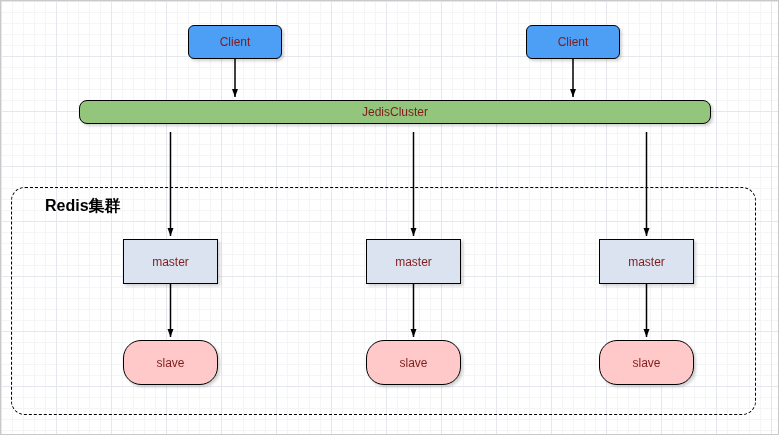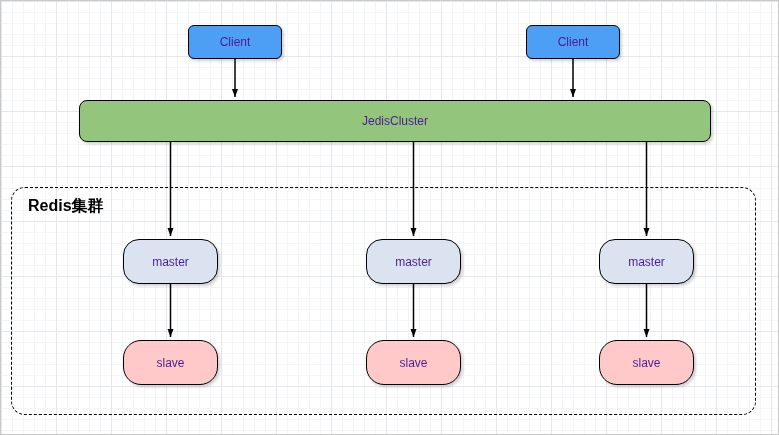--- a/index.html
+++ b/index.html
@@ -24,63 +24,63 @@
     box-sizing: border-box;
   }
   .node {
     position: absolute;
     box-sizing: border-box;
     border: 1.6px solid #000000;
     display: flex;
     align-items: center;
     justify-content: center;
     font-size: 12px;
-    color: #4c1d95;
+    color: #7f1d1d;
     box-shadow: 2px 2px 3px rgba(0,0,0,0.18);
   }
   .client {
     width: 94px;
     height: 34px;
     background: #4d9ef5;
     border-radius: 6px;
   }
   .jediscluster {
     left: 78px;
     top: 99px;
     width: 632px;
-    height: 42px;
+    height: 24px;
     background: #94c57d;
     border-radius: 8px;
   }
   .master {
     width: 95px;
     height: 45px;
     background: #dbe3f1;
-    border-radius: 16px;
+    border-radius: 0;
   }
   .slave {
     width: 95px;
     height: 45px;
     background: #ffc9c9;
     border-radius: 18px;
   }
   .cluster-box {
     position: absolute;
     left: 10px;
     top: 186px;
     width: 745px;
     height: 228px;
     box-sizing: border-box;
     border: 1.8px dashed #000000;
     border-radius: 14px;
     background: transparent;
   }
   .cluster-label {
     position: absolute;
-    left: 16px;
+    left: 33px;
     top: 8px;
     font-size: 16px;
     font-weight: bold;
     color: #000000;
   }
   svg.connectors {
     position: absolute;
     left: 0;
     top: 0;
     width: 779px;

